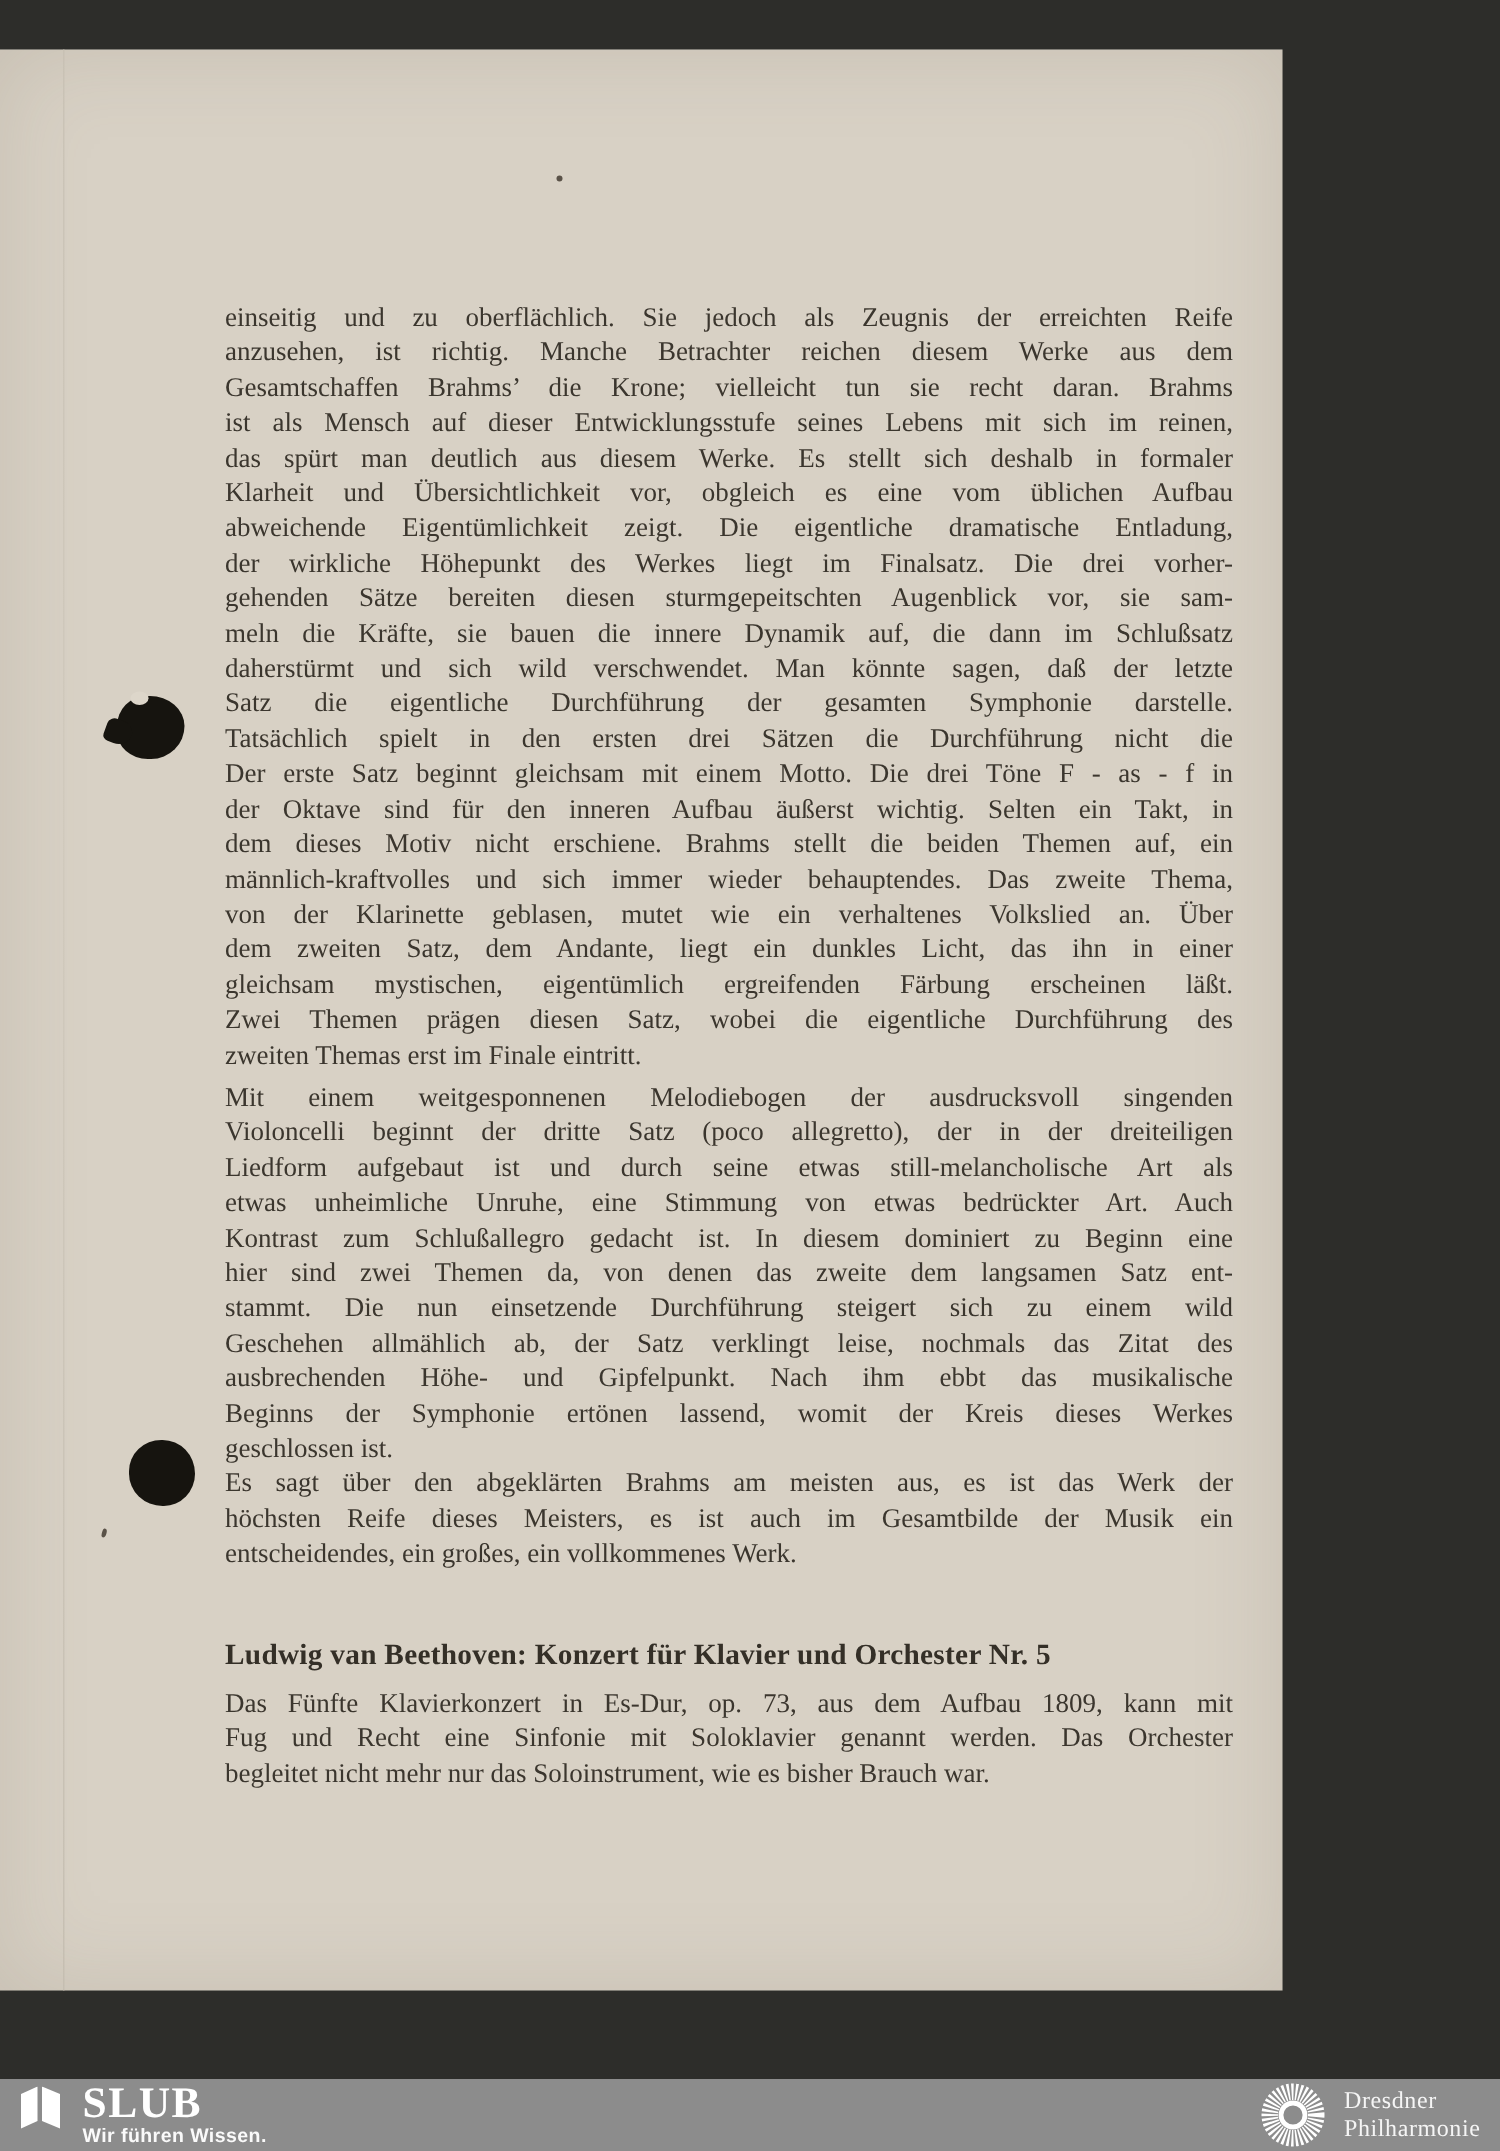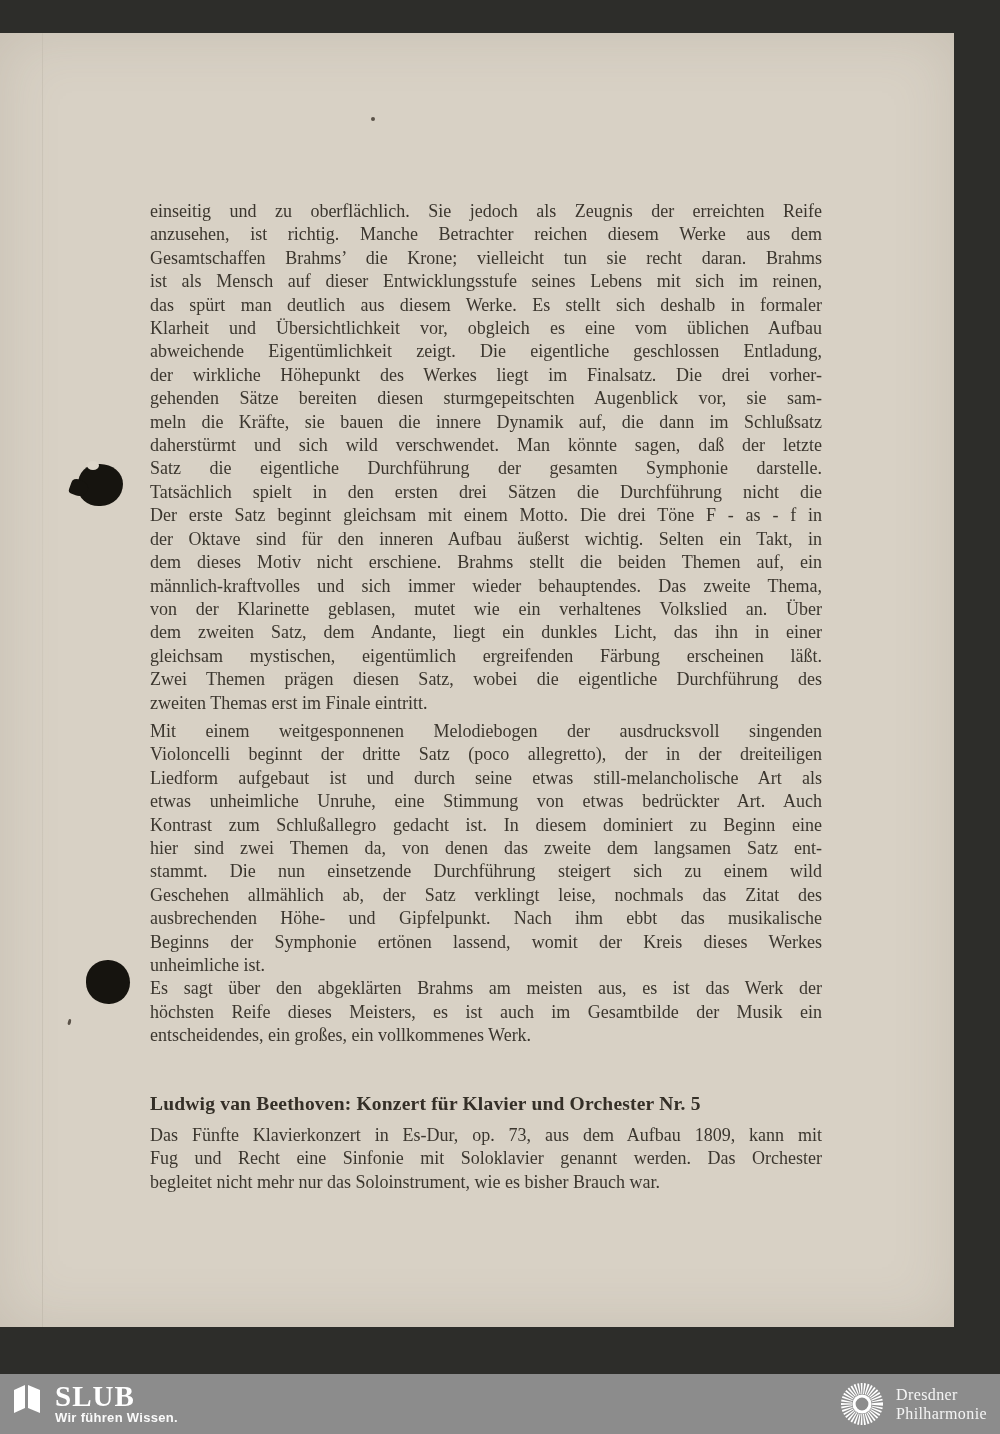--- a/index.html
+++ b/index.html
@@ -2,21 +2,21 @@
 <html><head>
 <meta charset="utf-8">
 <style>
   html,body{margin:0;padding:0;background:#2d2d2a;}
   .stage{
     position:relative;width:1000px;height:1434px;overflow:hidden;
     background:#2d2d2a;font-family:"Liberation Serif",serif;
   }
   
   .page{
-    position:absolute;left:0;top:33px;width:954px;height:1294px;
+    position:absolute;left:0;top:33px;width:855px;height:1294px;
     background:#d8d1c5;
     box-shadow:inset 0 0 60px rgba(120,110,95,.18);
   }
   .fold-line{
     position:absolute;left:42px;top:0;width:1px;height:100%;
     background:linear-gradient(#c6bfb2,#cfc8bb 40%,#c2bbae);
     opacity:.8;
   }
   .punch-hole{
     position:absolute;background:#16140f;
@@ -48,21 +48,21 @@
   .para{margin:0;}
   .para.gap{margin-top:5px;}
   .line{text-align:justify;text-align-last:justify;}
   .line.last{text-align-last:left;}
   .heading{
     font-weight:bold;font-size:19.5px;margin:44px 0 9px 0;
     letter-spacing:.2px;color:#342f27;
   }
   
   .footer{
-    position:absolute;left:0;bottom:0;width:1000px;height:60px;
+    position:absolute;left:0;bottom:0;width:1000px;height:48px;
     background:#8c8c8c;display:flex;align-items:center;
     justify-content:space-between;box-sizing:border-box;
     padding:0 13px 0 14px;
   }
   .slub{display:flex;align-items:flex-start;}
   .slub-icon{margin-top:2px;}
   .slub-text{margin-left:15px;display:flex;flex-direction:column;}
   .slub-name{
     font-family:"Liberation Serif",serif;font-weight:bold;
     font-size:29px;line-height:26px;color:#ffffff;letter-spacing:1px;
@@ -89,21 +89,21 @@
     <div class="speck speck-1"></div>
     <div class="speck speck-2"></div>
     <div class="text-block">
         <div class="para">
           <div class="line">einseitig und zu oberflächlich. Sie jedoch als Zeugnis der erreichten Reife</div>
           <div class="line">anzusehen, ist richtig. Manche Betrachter reichen diesem Werke aus dem</div>
           <div class="line">Gesamtschaffen Brahms’ die Krone; vielleicht tun sie recht daran. Brahms</div>
           <div class="line">ist als Mensch auf dieser Entwicklungsstufe seines Lebens mit sich im reinen,</div>
           <div class="line">das spürt man deutlich aus diesem Werke. Es stellt sich deshalb in formaler</div>
           <div class="line">Klarheit und Übersichtlichkeit vor, obgleich es eine vom üblichen Aufbau</div>
-          <div class="line">abweichende Eigentümlichkeit zeigt. Die eigentliche geschlossen Entladung,</div>
+          <div class="line">abweichende Eigentümlichkeit zeigt. Die eigentliche dramatische Entladung,</div>
           <div class="line">der wirkliche Höhepunkt des Werkes liegt im Finalsatz. Die drei vorher-</div>
           <div class="line">gehenden Sätze bereiten diesen sturmgepeitschten Augenblick vor, sie sam-</div>
           <div class="line">meln die Kräfte, sie bauen die innere Dynamik auf, die dann im Schlußsatz</div>
           <div class="line">daherstürmt und sich wild verschwendet. Man könnte sagen, daß der letzte</div>
           <div class="line">Satz die eigentliche Durchführung der gesamten Symphonie darstelle.</div>
           <div class="line">Tatsächlich spielt in den ersten drei Sätzen die Durchführung nicht die</div>
         </div>
         <div class="para">
           <div class="line">Der erste Satz beginnt gleichsam mit einem Motto. Die drei Töne F - as - f in</div>
           <div class="line">der Oktave sind für den inneren Aufbau äußerst wichtig. Selten ein Takt, in</div>
@@ -119,21 +119,21 @@
           <div class="line">Mit einem weitgesponnenen Melodiebogen der ausdrucksvoll singenden</div>
           <div class="line">Violoncelli beginnt der dritte Satz (poco allegretto), der in der dreiteiligen</div>
           <div class="line">Liedform aufgebaut ist und durch seine etwas still-melancholische Art als</div>
           <div class="line">etwas unheimliche Unruhe, eine Stimmung von etwas bedrückter Art. Auch</div>
           <div class="line">Kontrast zum Schlußallegro gedacht ist. In diesem dominiert zu Beginn eine</div>
           <div class="line">hier sind zwei Themen da, von denen das zweite dem langsamen Satz ent-</div>
           <div class="line">stammt. Die nun einsetzende Durchführung steigert sich zu einem wild</div>
           <div class="line">Geschehen allmählich ab, der Satz verklingt leise, nochmals das Zitat des</div>
           <div class="line">ausbrechenden Höhe- und Gipfelpunkt. Nach ihm ebbt das musikalische</div>
           <div class="line">Beginns der Symphonie ertönen lassend, womit der Kreis dieses Werkes</div>
-          <div class="line last">unheimliche ist.</div>
+          <div class="line last">geschlossen ist.</div>
         </div>
         <div class="para">
           <div class="line">Es sagt über den abgeklärten Brahms am meisten aus, es ist das Werk der</div>
           <div class="line">höchsten Reife dieses Meisters, es ist auch im Gesamtbilde der Musik ein</div>
           <div class="line last">entscheidendes, ein großes, ein vollkommenes Werk.</div>
         </div>
         <div class="heading">Ludwig van Beethoven: Konzert für Klavier und Orchester Nr. 5</div>
         <div class="para">
           <div class="line">Das Fünfte Klavierkonzert in Es-Dur, op. 73, aus dem Aufbau 1809, kann mit</div>
           <div class="line">Fug und Recht eine Sinfonie mit Soloklavier genannt werden. Das Orchester</div>

